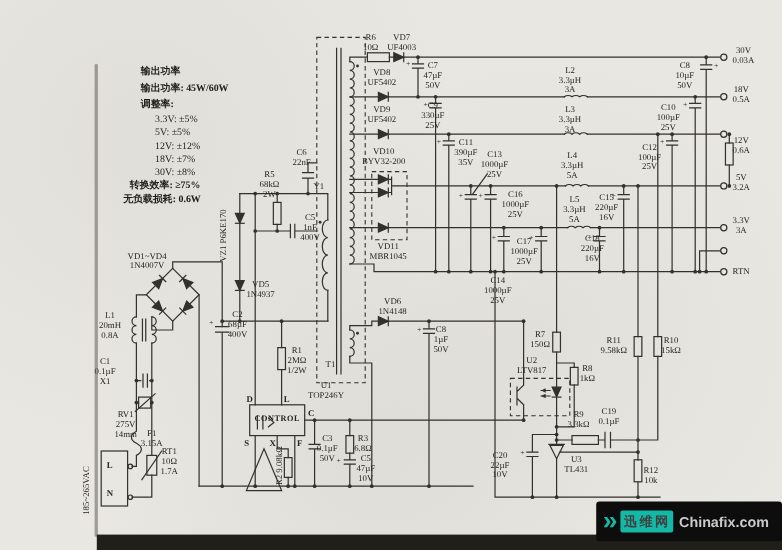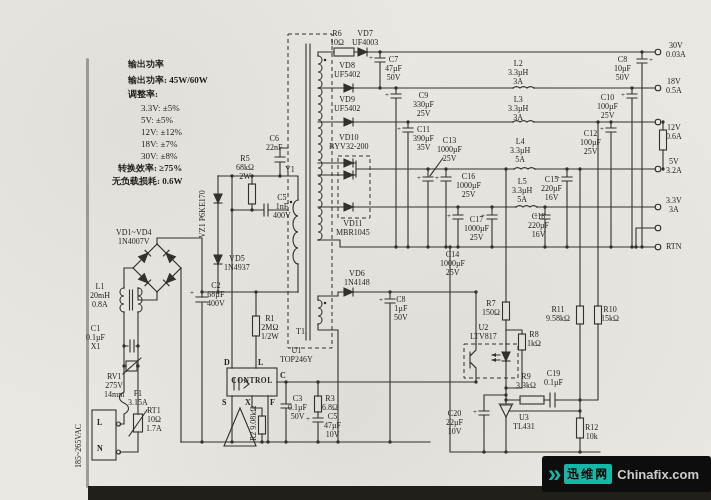--- a/index.html
+++ b/index.html
@@ -24,21 +24,21 @@
   .rot{transform:rotate(-90deg);transform-origin:left top;white-space:pre;}
   .pin{position:absolute;font:8px "Liberation Serif",serif;font-weight:bold;color:#27251f;}
   #caption{position:absolute;left:300px;top:460px;font:9px "Liberation Serif",serif;
            font-weight:600;color:#22201b;letter-spacing:1px;}
   #spine{position:absolute;left:86px;top:58px;width:3px;height:430px;
          background:rgba(72,66,56,.45);border-radius:2px;}
   #botband{position:absolute;left:88px;top:486px;width:623px;height:14px;background:#211f1a;}
   #logobar{position:absolute;left:542px;top:456px;width:169px;height:36px;background:#0d0d0d;
            border-radius:3px;display:flex;align-items:center;padding:0 0 0 6px;box-sizing:border-box;}
   #logobar .chev{color:#14b8a6;font:bold 24px/24px "Liberation Sans",sans-serif;margin-right:3px;}
-  #logobar .cnbox{background:#14b8a6;color:#000000;font:bold 12px/16px "Liberation Sans",sans-serif;
+  #logobar .cnbox{background:#14b8a6;color:#404040;font:bold 12px/16px "Liberation Sans",sans-serif;
            padding:2px 3px;border-radius:2px;letter-spacing:2px;}
   #logobar .dom{color:#c9ccc9;font:bold 13px "Liberation Sans",sans-serif;margin-left:5px;}
   #ctrl{position:absolute;left:228px;top:376px;width:48px;text-align:center;
         font:bold 7.5px "Liberation Serif",serif;letter-spacing:.5px;color:#27251f;}
   .conn{position:absolute;font:8px "Liberation Serif",serif;font-weight:bold;color:#27251f;}
 </style>
 </head>
 <body>
 
 <div id="page">
@@ -312,21 +312,21 @@
 <div class="lb" style="left:352px;top:29px">VD7
 UF4003</div>
 <div class="lb" style="left:385px;top:55px">C7
 47µF
 50V</div>
 <div class="lb" style="left:614px;top:55px">C8
 10µF
 50V</div>
 <div class="lb" style="left:334px;top:61px">VD8
 UF5402</div>
-<div class="lb" style="left:413px;top:91px">C9
+<div class="lb" style="left:383px;top:91px">C9
 330µF
 25V</div>
 <div class="lb" style="left:334px;top:95px">VD9
 UF5402</div>
 <div class="lb" style="left:413px;top:125px">C11
 390µF
 35V</div>
 <div class="lb" style="left:597px;top:93px">C10
 100µF
 25V</div>

